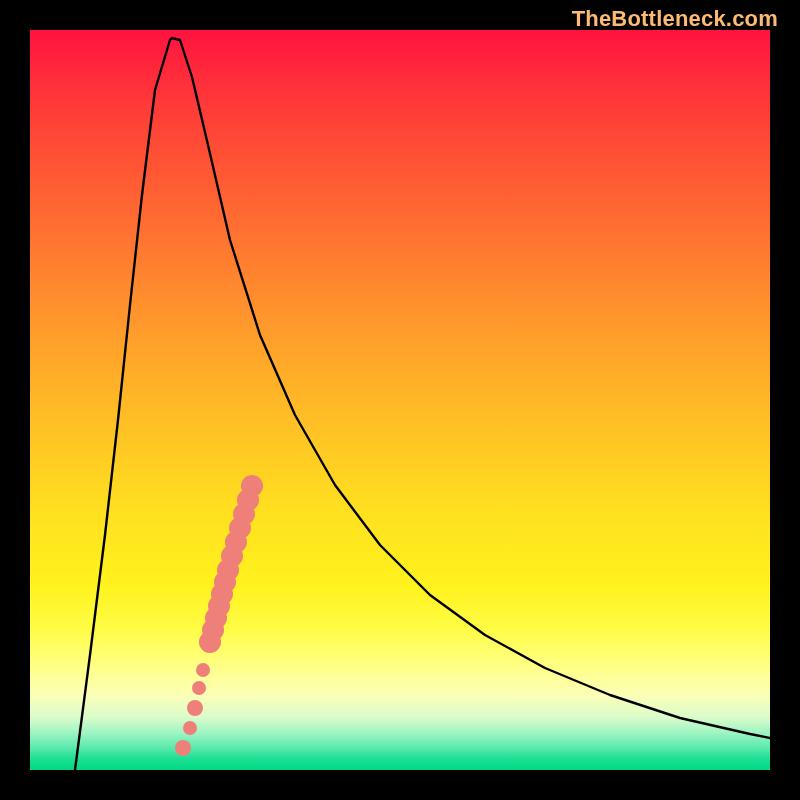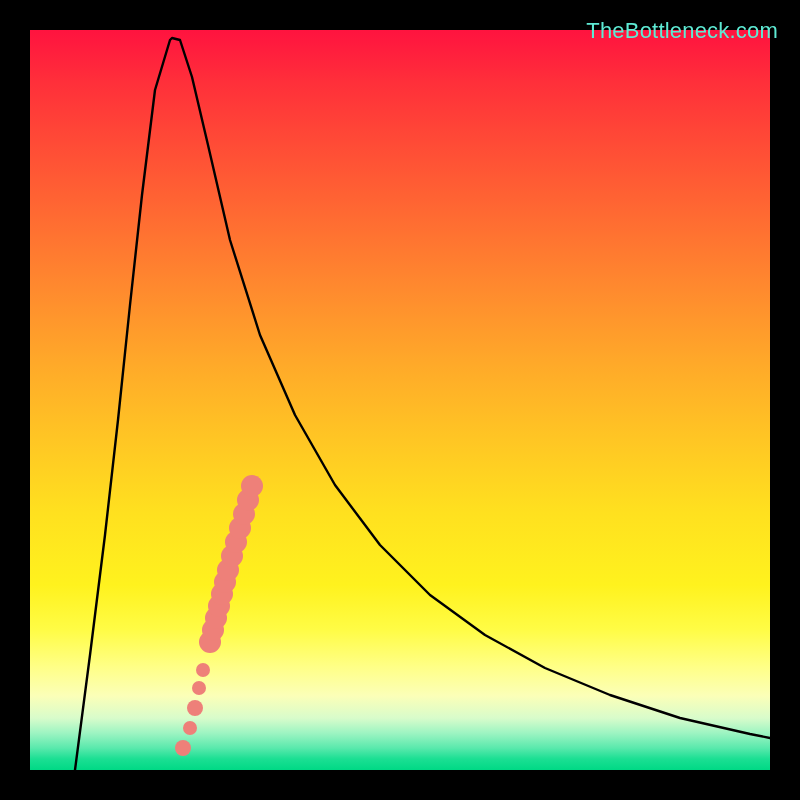--- a/index.html
+++ b/index.html
@@ -46,26 +46,26 @@
         #fbffb8 90%,
         #d8fccb 93%,
         #9df4c2 95%,
         #5be9ad 97%,
         #1bdf93 98.5%,
         #00d985 100%
       );
   }
   .watermark {
     position: absolute;
-    top: 18px;
+    top: 6px;
     right: 22px;
     font-family: Arial, Helvetica, sans-serif;
     font-size: 22px;
-    font-weight: 400;
-    color: #5eead4;
+    font-weight: 700;
+    color: #fdba74;
     letter-spacing: 0.2px;
     user-select: none;
   }
   svg.curve {
     position: absolute;
     inset: 0;
     width: 740px;
     height: 740px;
   }
 </style>

